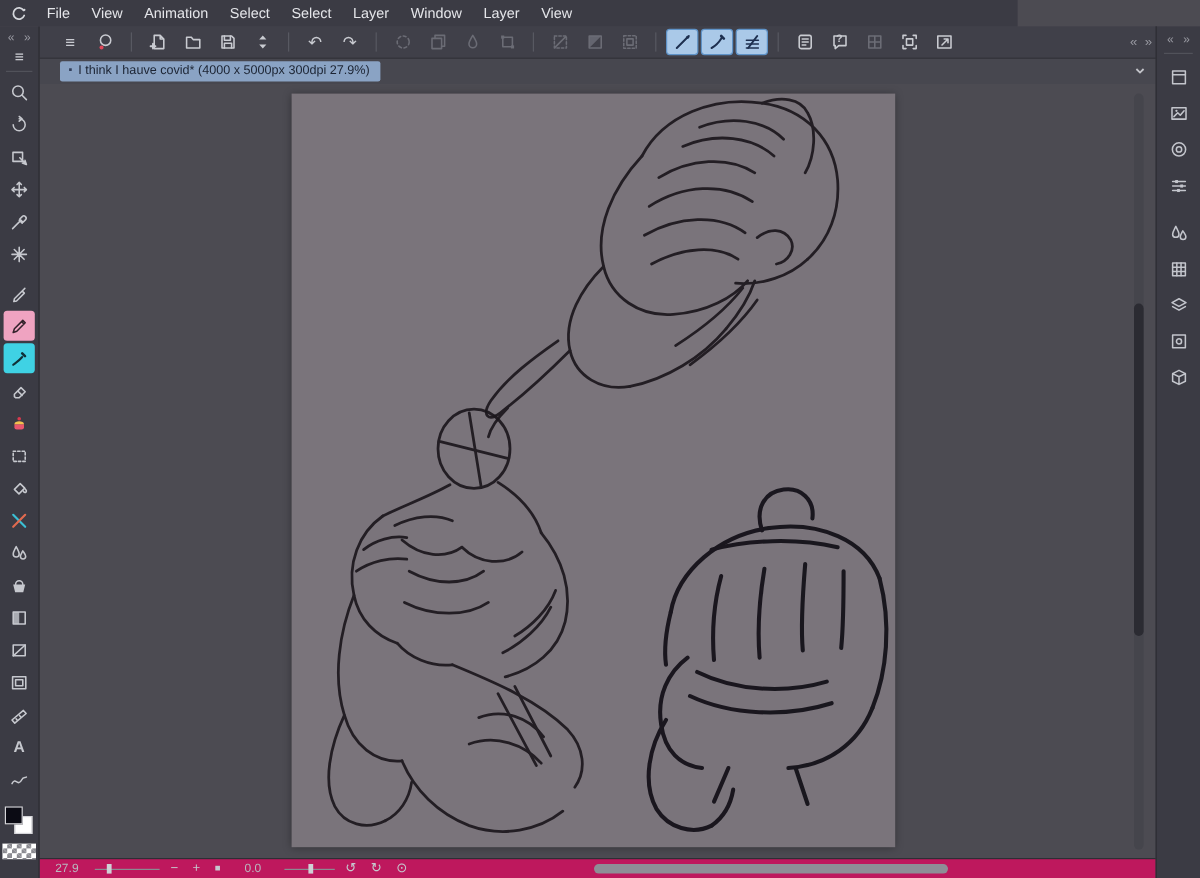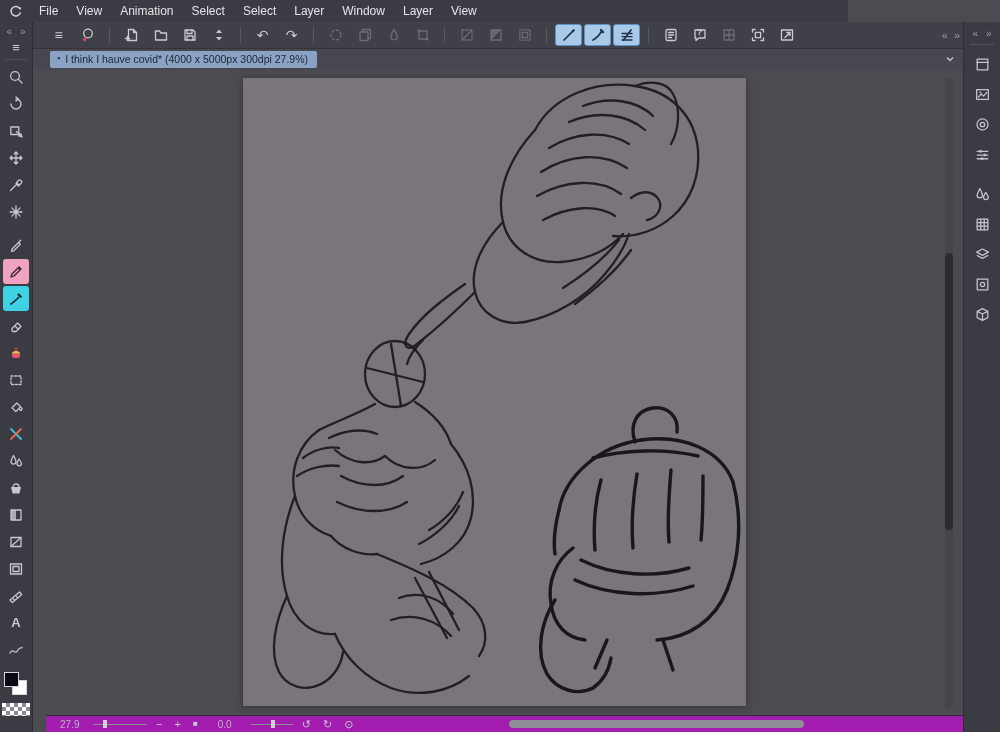--- a/index.html
+++ b/index.html
@@ -57,22 +57,22 @@
   .ptool{width:28px;height:26px;margin:2px 0;display:flex;align-items:center;justify-content:center;color:#c3c5cc;}
   .ptool svg{stroke:currentColor;fill:none;stroke-width:1.2;stroke-linecap:round;stroke-linejoin:round;}
   .ptool.gap{margin-top:12px;}
   
   .canvas-area{position:absolute;left:32px;top:70px;right:36px;bottom:16px;background:#4c4b52;z-index:5;}
   .paper{position:absolute;left:211px;top:8px;width:503px;height:628px;background:#7a747b;
     box-shadow:0 1px 7px rgba(0,0,0,.35);}
   .vscroll{position:absolute;right:11px;top:8px;width:8px;height:630px;background:#45454c;border-radius:4px;}
   .vscroll .vthumb{position:absolute;left:0;top:175px;width:8px;height:277px;background:#2b2b32;border-radius:4px;}
   
-  .statusbar{position:absolute;left:32px;right:36px;bottom:0;height:16px;background:#a21caf;
-    border-top:1px solid #2e2e35;display:flex;align-items:center;color:#b9bac0;font-size:10px;z-index:26;margin-left:14px;}
+  .statusbar{position:absolute;left:32px;right:36px;bottom:0;height:16px;background:#be185d;
+    border-top:1px solid #2e2e35;display:flex;align-items:center;color:#b9bac0;font-size:10px;z-index:26;}
   .statusbar .val{padding:0 4px 0 14px;min-width:26px;}
   .sbtn{padding:0 6px;color:#c6c8ce;font-size:11px;line-height:14px;}
   .slider{position:relative;width:54px;height:12px;margin:0 3px;}
   .slider .track{position:absolute;left:0;right:0;top:5.5px;height:1.6px;background:#8a8a91;}
   .slider .thumb{position:absolute;top:2px;width:4px;height:8px;background:#cfd0d5;}
   .slider.small{width:42px;}
   .hscroll{position:absolute;left:420px;top:4px;width:505px;height:8px;background:#30303700;border-radius:4px;}
   .hscroll .hthumb{position:absolute;left:43px;top:0;width:295px;height:8px;background:#8e8e96;border-radius:4px;}
 </style>
 </head>

